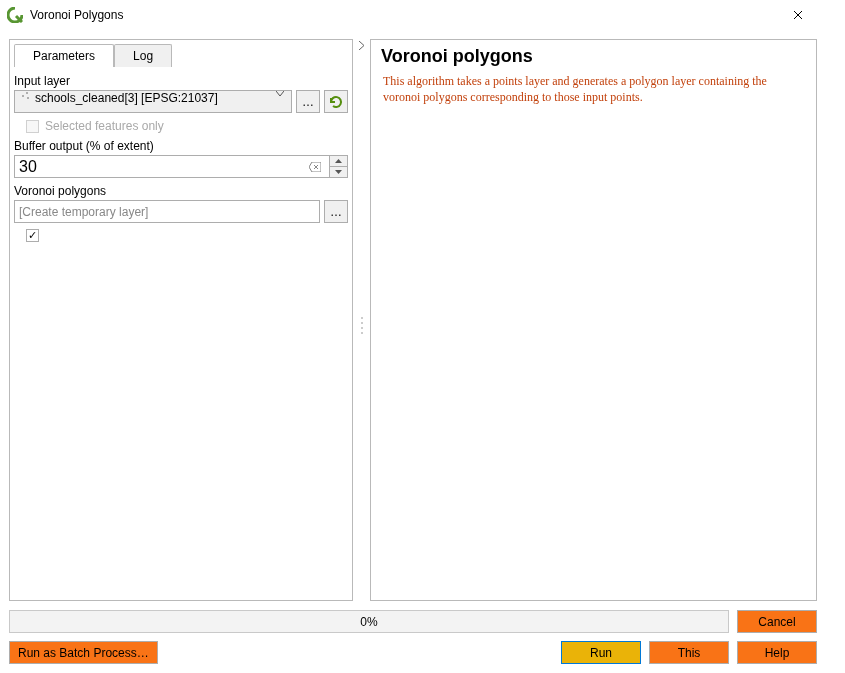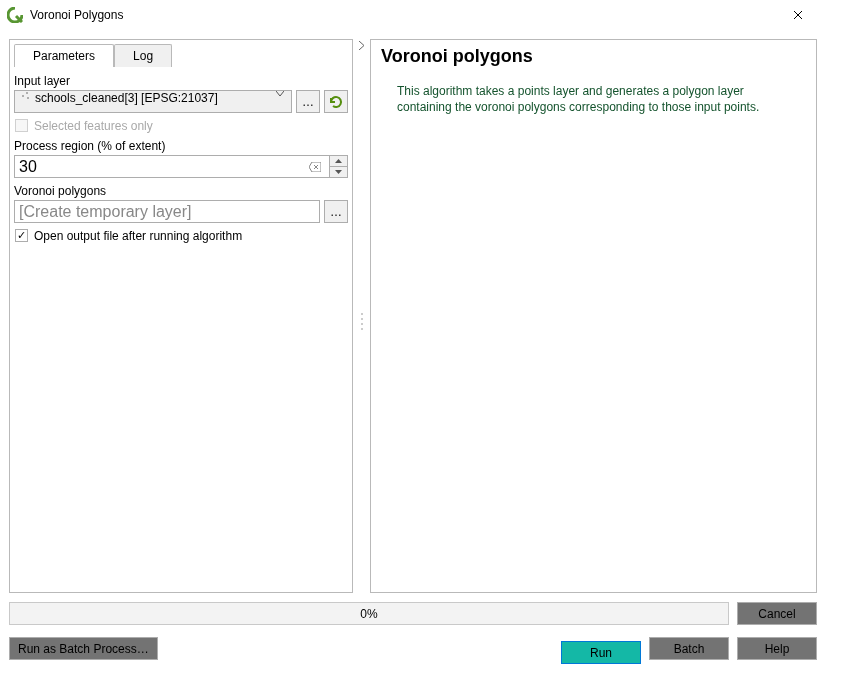--- a/index.html
+++ b/index.html
@@ -21,49 +21,49 @@
 
   .field-label { margin:2px 0 2px 0; font-size:12px; }
   .row { display:flex; align-items:center; gap:4px; margin-bottom:6px; }
   .combo { flex:1; height:23px; border:1px solid #adadad; background:#f0f0f0; display:flex; align-items:flex-start; padding:0 4px; cursor:pointer; }
   .combo .prefix-icon { width:14px; display:flex; justify-content:center; color:#999;}
   .combo .combo-text { flex:1; padding-left:2px; }
   .combo .chev { width:14px; color:#555; display:flex; justify-content:center;}
   .sqbtn { width:24px; height:23px; border:1px solid #adadad; background:#f0f0f0; display:flex; align-items:center; justify-content:center; cursor:pointer; }
   .sqbtn.refresh svg path { stroke:#568f0f; }
 
-  .check-row { display:flex; align-items:flex-start; gap:6px; margin:2px 0 6px 1px;}
+  .check-row { display:flex; align-items:center; gap:6px; margin:2px 0 6px 12px;}
   .chk { width:13px; height:13px; border:1px solid #adadad; background:#fff; display:inline-flex; align-items:center; justify-content:center; cursor:pointer;}
   .chk.disabled { border-color:#d0d0d0; background:#f7f7f7; cursor:default;}
   .chk .tick { font-size:11px; line-height:1; color:#000; }
   .lbl-disabled { color:#a9a9a9; }
 
   .spin { position:relative; flex:1; }
   .spin input { width:100%; height:23px; border:1px solid #adadad; padding:2px 42px 2px 4px; font-family:inherit; font-size:16px; outline:none;}
   .spin .clear-x { position:absolute; right:24px; top:1px; width:18px; height:21px; display:flex; align-items:center; justify-content:center; color:#888; cursor:pointer;}
   .spin .spinners { position:absolute; right:1px; top:1px; width:18px; height:21px; display:flex; flex-direction:column; border-left:1px solid #adadad;}
   .spin .spinners div { flex:1; display:flex; align-items:center; justify-content:center; cursor:pointer; background:#f0f0f0;}
   .spin .spinners div:first-child { border-bottom:1px solid #adadad; }
 
-  .textin { flex:1; height:23px; border:1px solid #adadad; padding:2px 4px; font-family:inherit; font-size:16px; outline:none; color:#000; }
+  .textin { flex:1; height:23px; border:1px solid #adadad; padding:2px 4px; font-family:inherit; font-size:12px; outline:none; color:#000; }
   .textin::placeholder { color:#888; }
 
   .expand-handle { width:9px; display:flex; align-items:flex-start; justify-content:center; padding-top:2px; cursor:pointer;}
   .splitter-grip { align-self:center; width:9px; display:flex; align-items:center; justify-content:center; flex:1;}
   .mid-column { width:9px; display:flex; flex-direction:column;}
 
   .right-panel { flex:1; border:1px solid #b9b9b9; background:#fff; padding:6px 10px; overflow:auto;}
   .right-panel h2 { margin:0 0 6px 0; font-size:18px; font-weight:bold; font-family:"Segoe UI", sans-serif; color:#000;}
-  .right-panel p { margin:16px; font-size:12px; color:#14532d; line-height:1.35;}
+  .right-panel p { margin:2px; font-size:12px; color:#c2410c; line-height:1.35;font-family:Liberation Serif, serif;}
 
   .bottom-area { padding:9px; display:flex; flex-direction:column; gap:8px;}
   .progress-row { display:flex; gap:8px; align-items:center;}
   .progress { flex:1; height:23px; border:1px solid #c9c9c9; background:#f3f3f3; position:relative; display:flex; align-items:center; justify-content:center; font-size:12px; color:#000;}
-  .btn { height:23px; border:1px solid #adadad; background:#737373; padding:0 20px; font-family:inherit; font-size:12px; cursor:pointer; min-width:80px;}
-  .btn.primary { border-color:#0078d7; background:#14b8a6;margin-top:8px;}
+  .btn { height:23px; border:1px solid #adadad; background:#f97316; padding:0 20px; font-family:inherit; font-size:12px; cursor:pointer; min-width:80px;}
+  .btn.primary { border-color:#0078d7; background:#eab308;}
   .action-row { display:flex; gap:8px; align-items:center;}
   .action-row .spacer { flex:1; }
 
   svg { display:block; }
 </style>
 </head>
 <body>
 
 <div class="window">
 
@@ -117,21 +117,21 @@
               <path d="M3 4 L3 8 L7 8" fill="none" stroke="#568f0f" stroke-width="2"></path>
             </svg>
           </div>
         </div>
 
         <div class="check-row">
           <span class="chk disabled"></span>
           <span class="lbl-disabled">Selected features only</span>
         </div>
 
-        <div class="field-label">Process region (% of extent)</div>
+        <div class="field-label">Buffer output (% of extent)</div>
         <div class="row">
           <div class="spin">
             <input type="text" value="30" style="">
             <span class="clear-x">
               <svg width="12" height="10" viewBox="0 0 12 10">
                   <path d="M3 0 L12 0 L12 10 L3 10 L0 5 Z" fill="none" stroke="#888" stroke-width="1"></path>
                   <path d="M5 3 L9 7 M9 3 L5 7" stroke="#888" stroke-width="1"></path>
                 </svg>
             </span>
             <div class="spinners">
@@ -152,21 +152,20 @@
         <div class="field-label">Voronoi polygons</div>
         <div class="row">
           <input class="textin" type="text" placeholder="[Create temporary layer]" style="">
           <div class="sqbtn">…</div>
         </div>
 
         <div class="check-row">
           <span class="chk">
               <span class="tick">✓</span>
             </span>
-          <span>Open output file after running algorithm</span>
         </div>
 
       </div>
     </div>
 
     <div class="mid-column">
       <div class="expand-handle">
         <svg width="7" height="9" viewBox="0 0 7 9">
             <path d="M1 0 L6 4.5 L1 9" fill="none" stroke="#666" stroke-width="1"></path>
           </svg>
@@ -192,18 +191,18 @@
     <div class="progress-row">
       <div class="progress">
         <span>0%</span>
       </div>
       <button class="btn">Cancel</button>
     </div>
     <div class="action-row">
       <button class="btn" style="min-width:auto; padding:0 8px;text-align:center;">Run as Batch Process…</button>
       <div class="spacer"></div>
       <button class="btn primary">Run</button>
-      <button class="btn">Batch</button>
+      <button class="btn">This</button>
       <button class="btn">Help</button>
     </div>
   </div>
 
 </div>
 
 </body></html>

